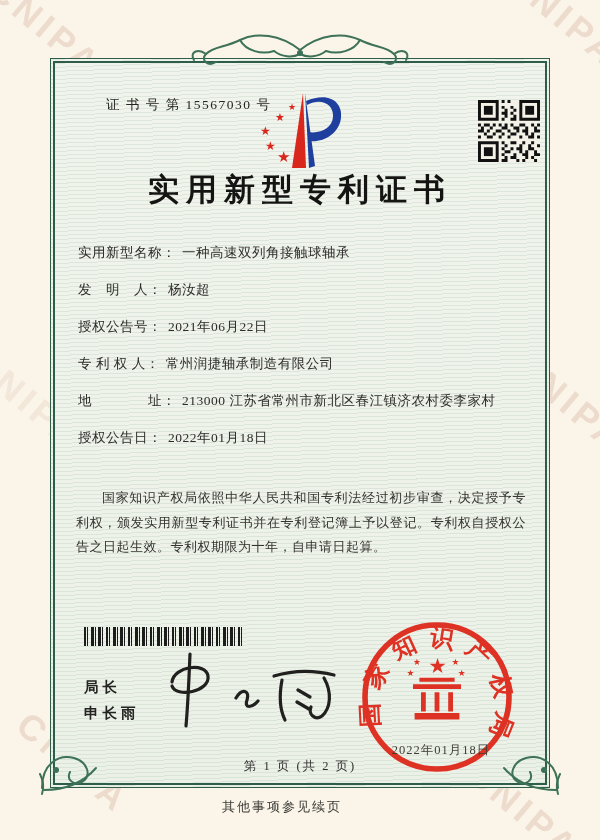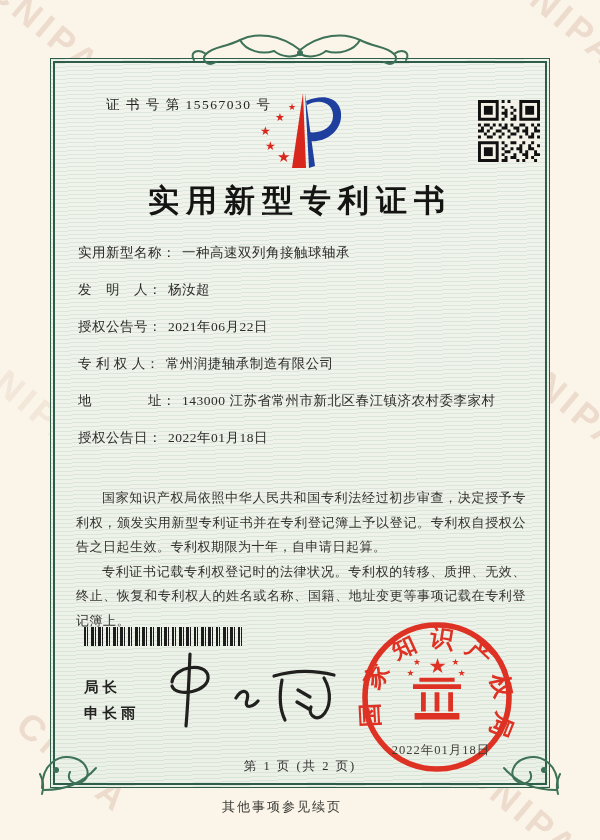--- a/index.html
+++ b/index.html
@@ -28,21 +28,21 @@
   .frame::before{
     content:"";position:absolute;inset:2px;border:2.5px solid #2e5e49;pointer-events:none;
   }
   
   .cert-no{
     position:absolute;left:78px;top:96px;font-size:13.5px;letter-spacing:1.5px;color:#242422;margin-left:28px;
   }
   .logo{position:absolute;left:248px;top:88px;}
   .qr{position:absolute;left:478px;top:100px;}
   .title{
-    position:absolute;left:50px;top:180px;width:500px;text-align:center;
+    position:absolute;left:50px;top:169px;width:500px;text-align:center;
     font-size:31px;font-weight:bold;letter-spacing:7px;color:#141413;
   }
   
   .fields{position:absolute;left:78px;top:244px;width:450px;font-size:13.5px;color:#2d2c2a;}
   .frow{position:relative;height:37px;letter-spacing:0.5px;}
   .frow .lab{display:inline-block;}
   .frow .val{margin-left:6px;}
   .frow .pair2{position:absolute;left:232px;top:0;}
   
   .bodytext{
@@ -187,30 +187,29 @@
   <div class="frow">
     <span class="lab">发　明　人：</span><span class="val">杨汝超</span>
   </div>
   <div class="frow">
     <span class="lab">授权公告号：</span><span class="val">2021年06月22日</span>
   </div>
   <div class="frow">
     <span class="lab">专 利 权 人：</span><span class="val">常州润捷轴承制造有限公司</span>
   </div>
   <div class="frow">
-    <span class="lab">地　　　　址：</span><span class="val">143000 江苏省常州市新北区春江镇济农村委李家村</span>
+    <span class="lab">地　　　　址：</span><span class="val">213000 江苏省常州市新北区春江镇济农村委李家村</span>
   </div>
   <div class="frow">
     <span class="lab">授权公告日：</span><span class="val">2022年01月18日</span>
   </div>
 </div>
 
 <div class="bodytext">
   <p>国家知识产权局依照中华人民共和国专利法经过初步审查，决定授予专利权，颁发实用新型专利证书并在专利登记簿上予以登记。专利权自授权公告之日起生效。专利权期限为十年，自申请日起算。</p>
-  <p>专利证书记载专利权登记时的法律状况。专利权的转移、质押、无效、终止、恢复和专利权人的姓名或名称、国籍、地址变更等事项记载在专利登记簿上。</p>
 </div>
 
 <div class="barcode"></div>
 
 <div class="director">
   <div>局长</div>
   <div>申长雨</div>
 </div>
 
 <svg class="sig" width="200" height="85" viewBox="0 0 200 85">

